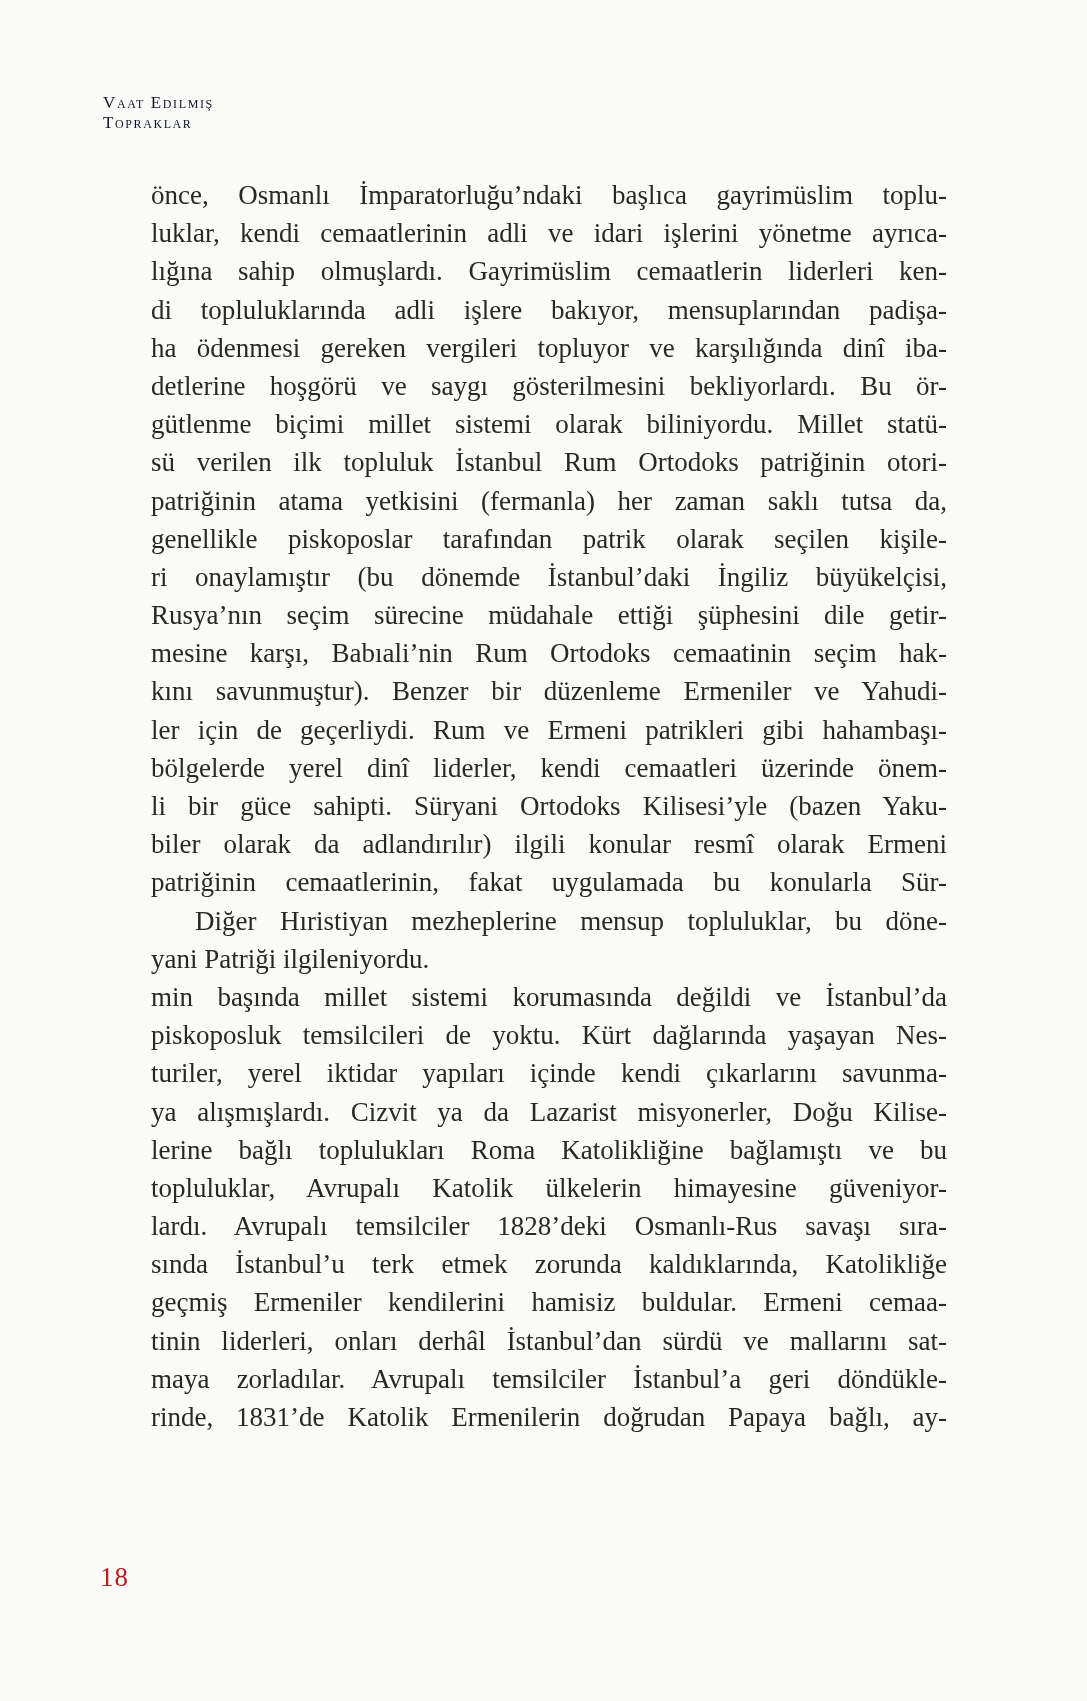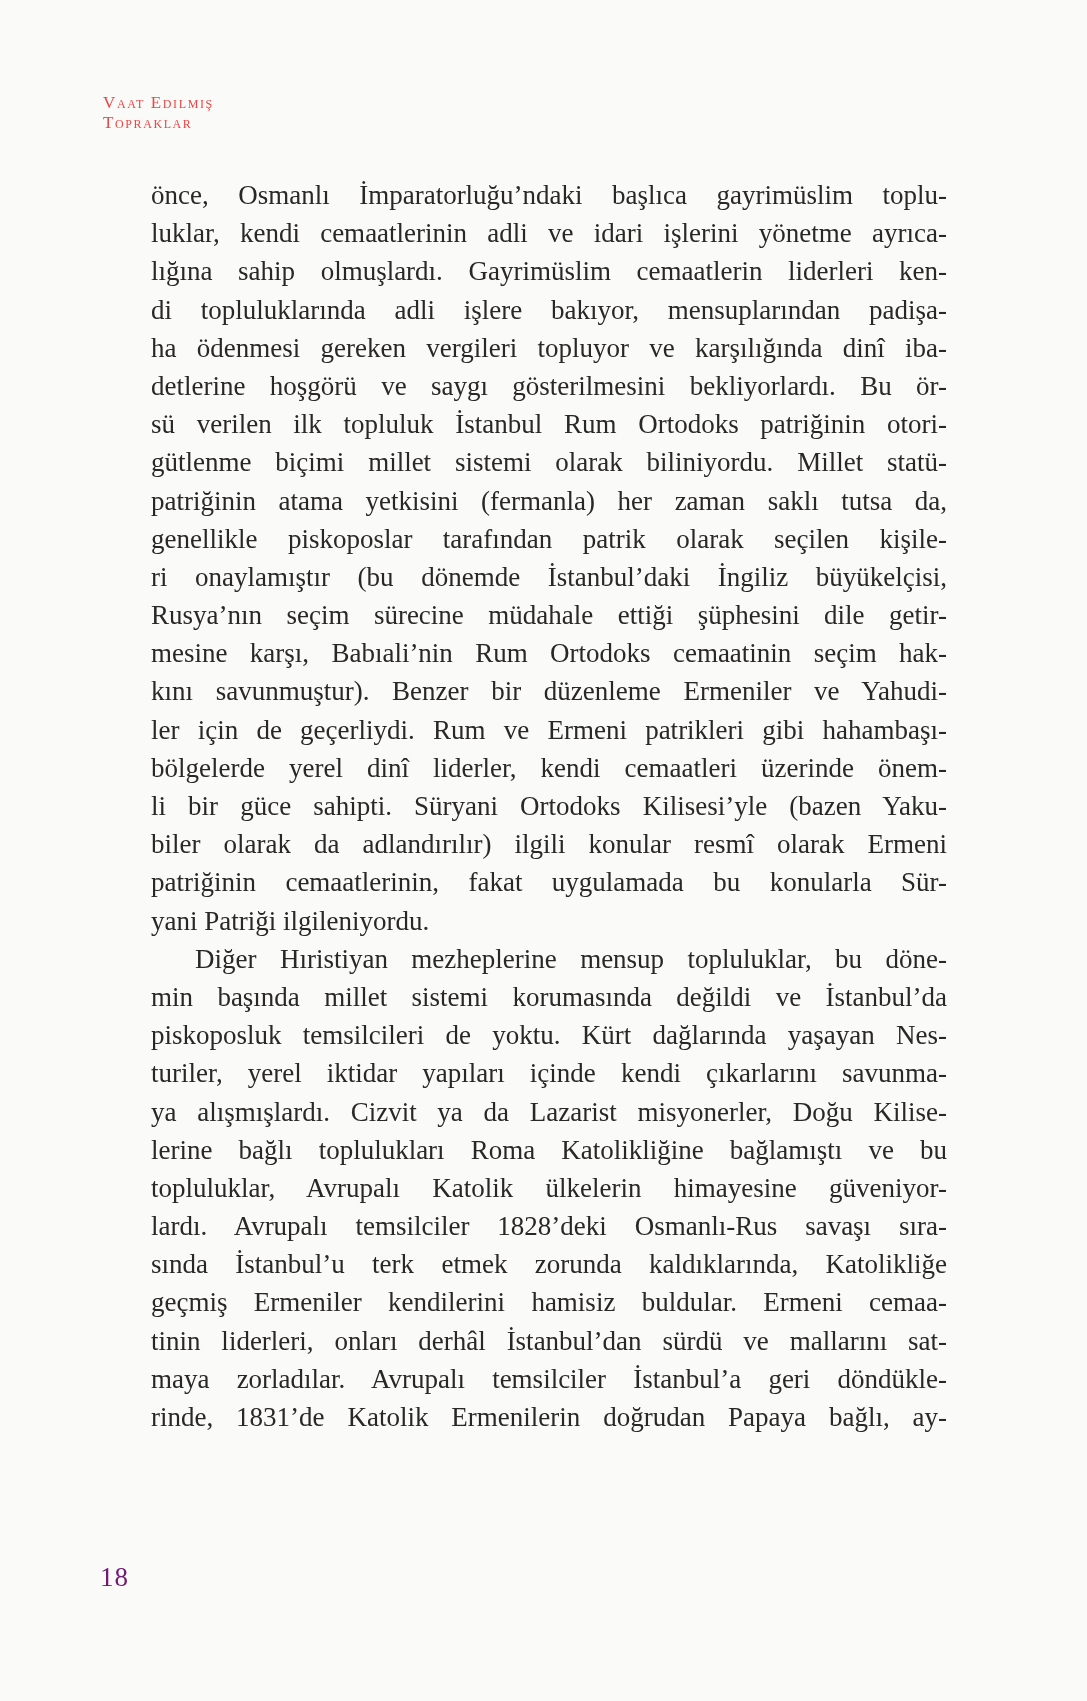--- a/index.html
+++ b/index.html
@@ -17,21 +17,21 @@
     color: #2a2824;
   }
   .running-header {
     position: absolute;
     left: 103px;
     top: 93px;
     font-size: 17px;
     line-height: 20px;
     font-variant: small-caps;
     letter-spacing: 1.6px;
-    color: #ef4444;
+    color: #0f172a;
   }
   .body-text {
     position: absolute;
     left: 151px;
     top: 176px;
     width: 796px;
   }
   .line {
     font-size: 27px;
     line-height: 38.2px;
@@ -47,56 +47,56 @@
   }
   .line.indent {
     text-indent: 44px;
   }
   .page-number {
     position: absolute;
     left: 100px;
     top: 1562px;
     font-size: 27px;
     letter-spacing: 1px;
-    color: #701a75;
+    color: #b91c1c;
     font-feature-settings: "onum";
   }
 </style>
 </head>
 <body>
 
 <div class="page">
 
   <div class="running-header">
     <div>Vaat Edilmiş</div>
     <div>Topraklar</div>
   </div>
 
   <div class="body-text">
     <div class="line">önce, Osmanlı İmparatorluğu’ndaki başlıca gayrimüslim toplu-</div>
     <div class="line">luklar, kendi cemaatlerinin adli ve idari işlerini yönetme ayrıca-</div>
     <div class="line">lığına sahip olmuşlardı. Gayrimüslim cemaatlerin liderleri ken-</div>
     <div class="line">di topluluklarında adli işlere bakıyor, mensuplarından padişa-</div>
     <div class="line">ha ödenmesi gereken vergileri topluyor ve karşılığında dinî iba-</div>
     <div class="line">detlerine hoşgörü ve saygı gösterilmesini bekliyorlardı. Bu ör-</div>
+    <div class="line">gütlenme biçimi millet sistemi olarak biliniyordu. Millet statü-</div>
     <div class="line">sü verilen ilk topluluk İstanbul Rum Ortodoks patriğinin otori-</div>
-    <div class="line">gütlenme biçimi millet sistemi olarak biliniyordu. Millet statü-</div>
     <div class="line">patriğinin atama yetkisini (fermanla) her zaman saklı tutsa da,</div>
     <div class="line">genellikle piskoposlar tarafından patrik olarak seçilen kişile-</div>
     <div class="line">ri onaylamıştır (bu dönemde İstanbul’daki İngiliz büyükelçisi,</div>
     <div class="line">Rusya’nın seçim sürecine müdahale ettiği şüphesini dile getir-</div>
     <div class="line">mesine karşı, Babıali’nin Rum Ortodoks cemaatinin seçim hak-</div>
     <div class="line">kını savunmuştur). Benzer bir düzenleme Ermeniler ve Yahudi-</div>
     <div class="line">ler için de geçerliydi. Rum ve Ermeni patrikleri gibi hahambaşı-</div>
     <div class="line">bölgelerde yerel dinî liderler, kendi cemaatleri üzerinde önem-</div>
     <div class="line">li bir güce sahipti. Süryani Ortodoks Kilisesi’yle (bazen Yaku-</div>
     <div class="line">biler olarak da adlandırılır) ilgili konular resmî olarak Ermeni</div>
     <div class="line">patriğinin cemaatlerinin, fakat uygulamada bu konularla Sür-</div>
+    <div class="line indent">Diğer Hıristiyan mezheplerine mensup topluluklar, bu döne-</div>
     <div class="line para-end">yani Patriği ilgileniyordu.</div>
-    <div class="line indent">Diğer Hıristiyan mezheplerine mensup topluluklar, bu döne-</div>
     <div class="line">min başında millet sistemi korumasında değildi ve İstanbul’da</div>
     <div class="line">piskoposluk temsilcileri de yoktu. Kürt dağlarında yaşayan Nes-</div>
     <div class="line">turiler, yerel iktidar yapıları içinde kendi çıkarlarını savunma-</div>
     <div class="line">ya alışmışlardı. Cizvit ya da Lazarist misyonerler, Doğu Kilise-</div>
     <div class="line">lerine bağlı toplulukları Roma Katolikliğine bağlamıştı ve bu</div>
     <div class="line">topluluklar, Avrupalı Katolik ülkelerin himayesine güveniyor-</div>
     <div class="line">lardı. Avrupalı temsilciler 1828’deki Osmanlı-Rus savaşı sıra-</div>
     <div class="line">sında İstanbul’u terk etmek zorunda kaldıklarında, Katolikliğe</div>
     <div class="line">geçmiş Ermeniler kendilerini hamisiz buldular. Ermeni cemaa-</div>
     <div class="line">tinin liderleri, onları derhâl İstanbul’dan sürdü ve mallarını sat-</div>

